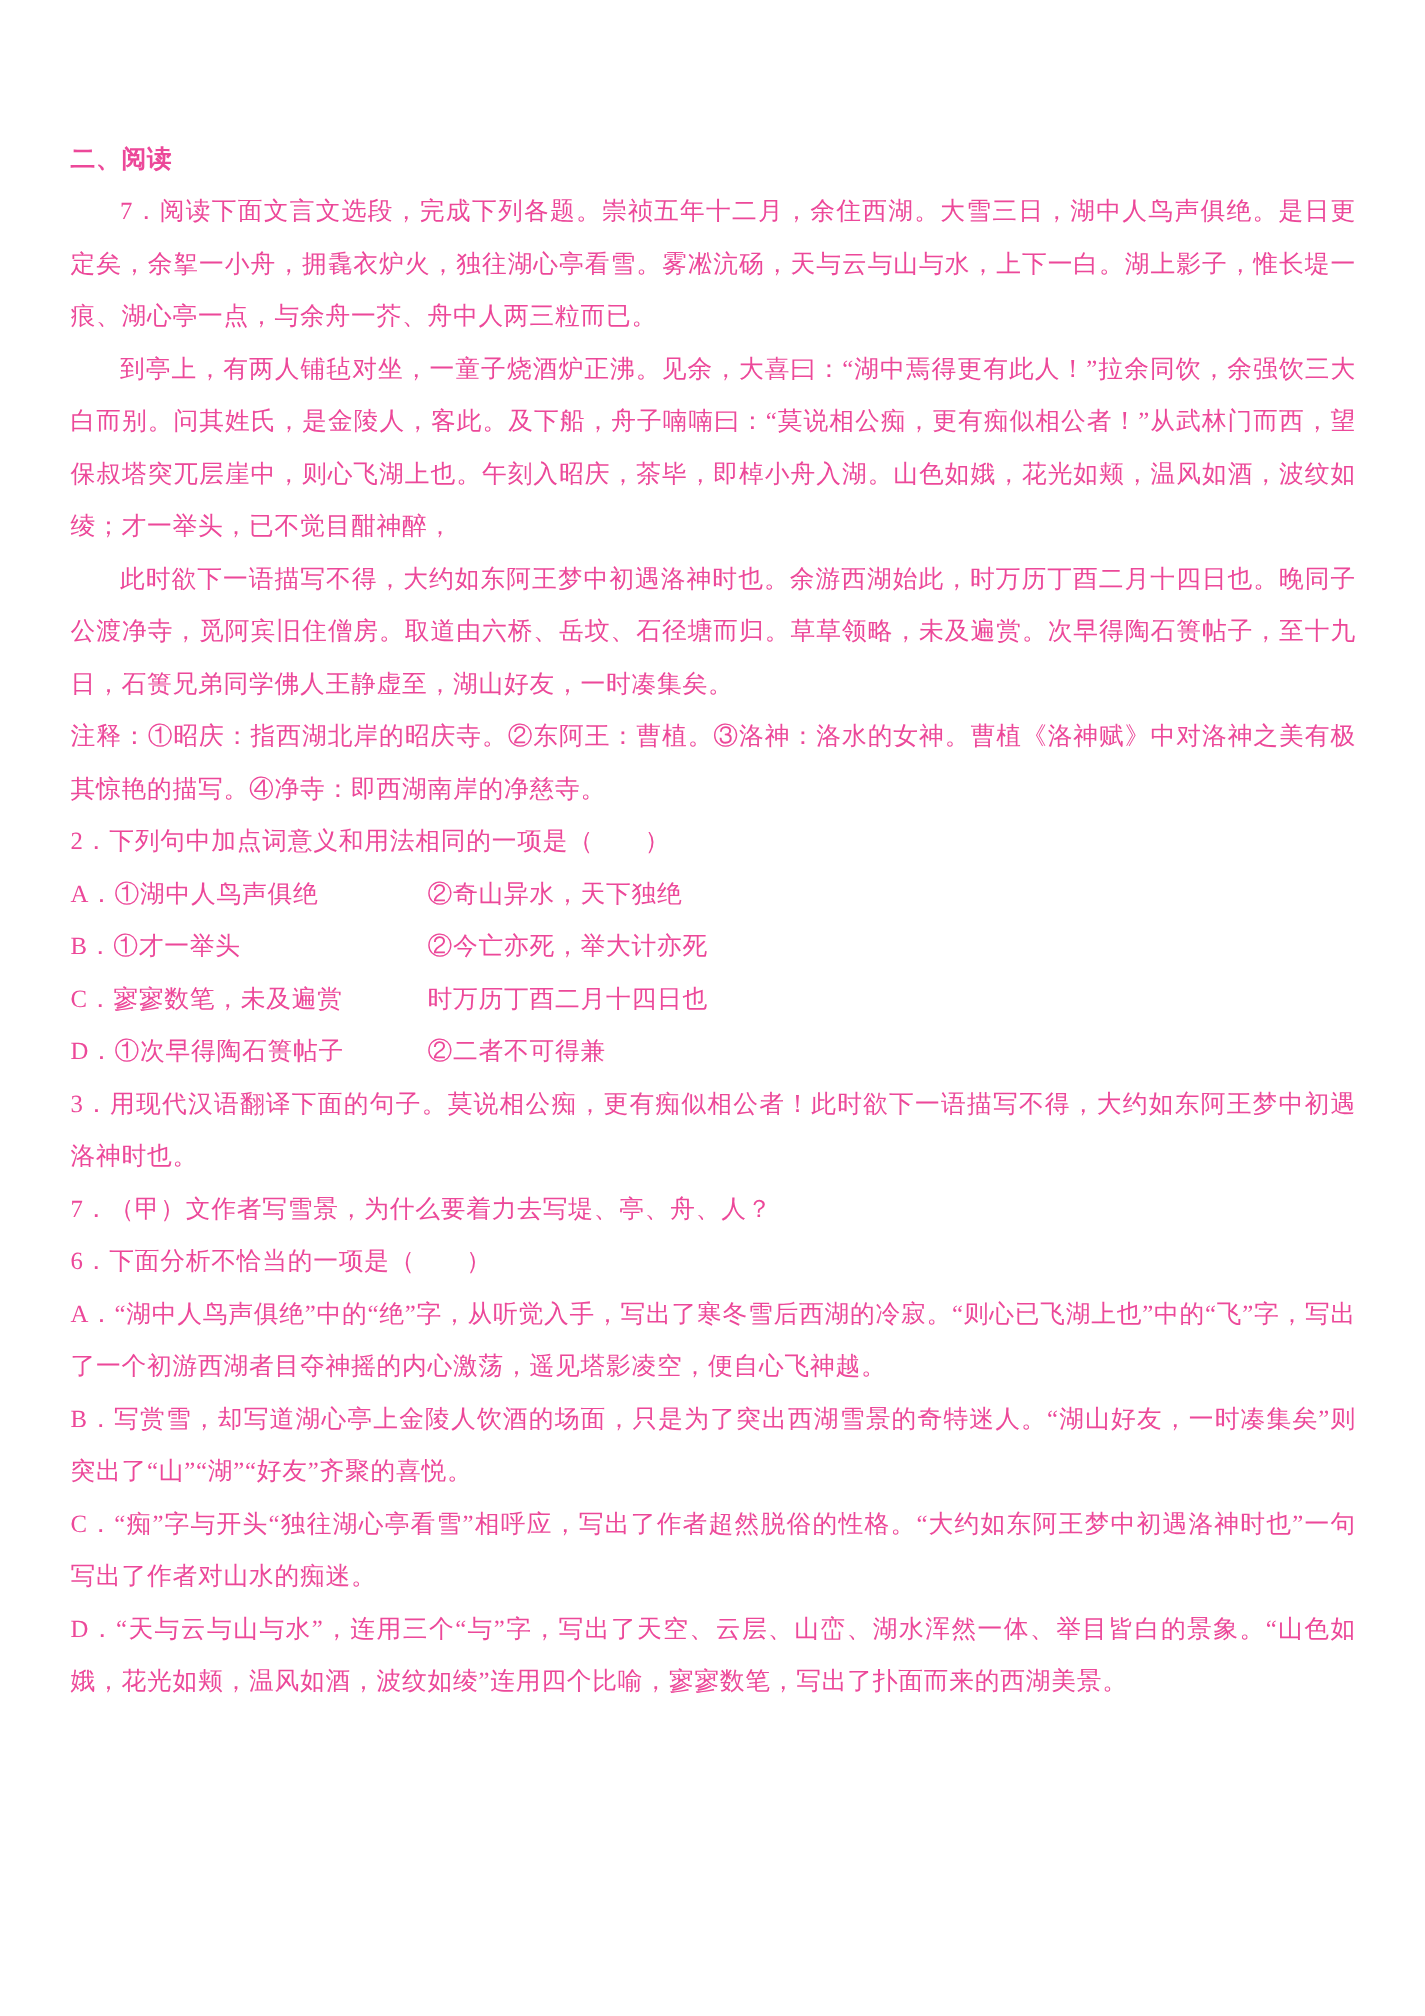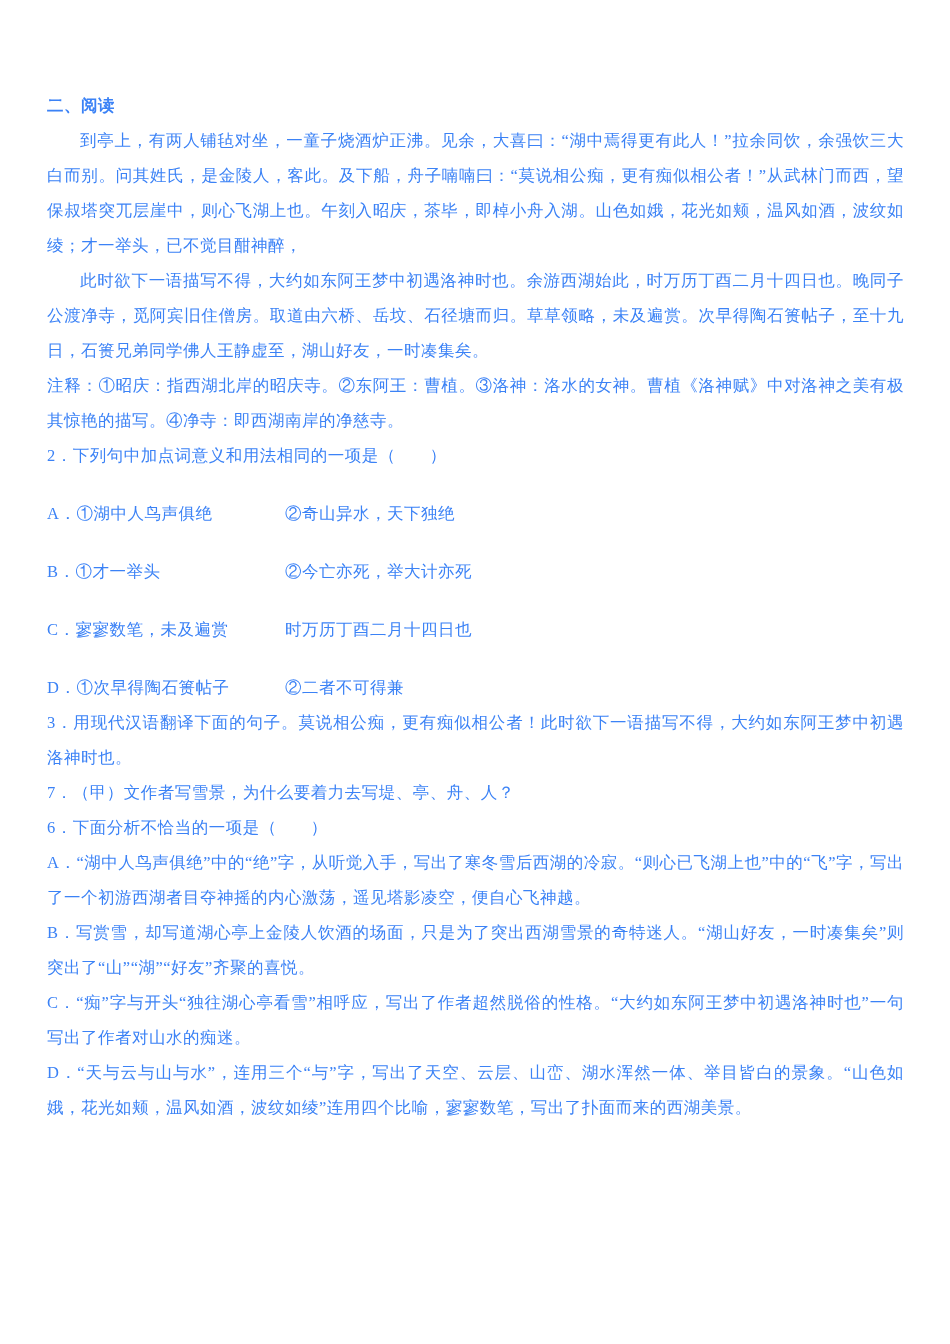--- a/index.html
+++ b/index.html
@@ -8,49 +8,49 @@
     margin: 0;
     padding: 0;
     background: #ffffff;
   }
   .page {
     position: relative;
     width: 950px;
     height: 1344px;
     overflow: hidden;
     background: #ffffff;
-    color: #3b82f6;
+    color: #ec4899;
     padding: 88px 46px 20px 47px;
     font-family: "Liberation Serif", "DejaVu Serif", serif;
     font-size: 16.5px;
     line-height: 35px;
     letter-spacing: 0.5px;
   }
   .block {
     margin: 0;
     text-align: justify;
   }
   .heading {
     font-weight: bold;
   }
   .indent {
     text-indent: 2em;
   }
   .col1 {
     display: inline-block;
     min-width: 238px;
-    margin-top: 23px;
   }
 </style>
 </head>
 <body>
 
 <div class="page">
   <div>
       <div class="block heading">二、阅读</div>
+      <div class="block indent">7．阅读下面文言文选段，完成下列各题。崇祯五年十二月，余住西湖。大雪三日，湖中人鸟声俱绝。是日更定矣，余挐一小舟，拥毳衣炉火，独往湖心亭看雪。雾凇沆砀，天与云与山与水，上下一白。湖上影子，惟长堤一痕、湖心亭一点，与余舟一芥、舟中人两三粒而已。</div>
       <div class="block indent">到亭上，有两人铺毡对坐，一童子烧酒炉正沸。见余，大喜曰：“湖中焉得更有此人！”拉余同饮，余强饮三大白而别。问其姓氏，是金陵人，客此。及下船，舟子喃喃曰：“莫说相公痴，更有痴似相公者！”从武林门而西，望保叔塔突兀层崖中，则心飞湖上也。午刻入昭庆，茶毕，即棹小舟入湖。山色如娥，花光如颊，温风如酒，波纹如绫；才一举头，已不觉目酣神醉，</div>
       <div class="block indent">此时欲下一语描写不得，大约如东阿王梦中初遇洛神时也。余游西湖始此，时万历丁酉二月十四日也。晚同子公渡净寺，觅阿宾旧住僧房。取道由六桥、岳坟、石径塘而归。草草领略，未及遍赏。次早得陶石篑帖子，至十九日，石篑兄弟同学佛人王静虚至，湖山好友，一时凑集矣。</div>
       <div class="block">注释：①昭庆：指西湖北岸的昭庆寺。②东阿王：曹植。③洛神：洛水的女神。曹植《洛神赋》中对洛神之美有极其惊艳的描写。④净寺：即西湖南岸的净慈寺。</div>
       <div class="block">2．下列句中加点词意义和用法相同的一项是（　　）</div>
       <div class="block"><span class="col1">A．①湖中人鸟声俱绝</span><span>②奇山异水，天下独绝</span></div>
       <div class="block"><span class="col1">B．①才一举头</span><span>②今亡亦死，举大计亦死</span></div>
       <div class="block"><span class="col1">C．寥寥数笔，未及遍赏</span><span>时万历丁酉二月十四日也</span></div>
       <div class="block"><span class="col1">D．①次早得陶石篑帖子</span><span>②二者不可得兼</span></div>
       <div class="block">3．用现代汉语翻译下面的句子。莫说相公痴，更有痴似相公者！此时欲下一语描写不得，大约如东阿王梦中初遇洛神时也。</div>
       <div class="block">7．（甲）文作者写雪景，为什么要着力去写堤、亭、舟、人？</div>

